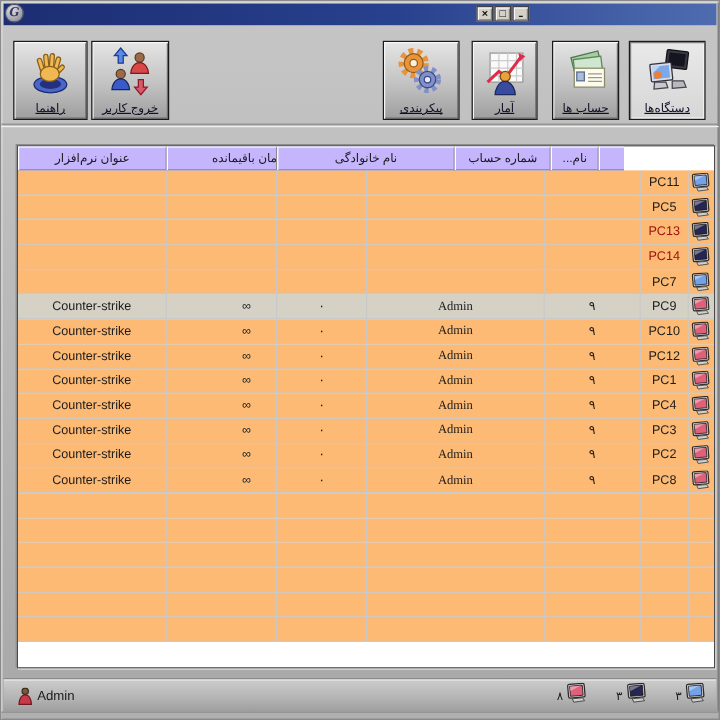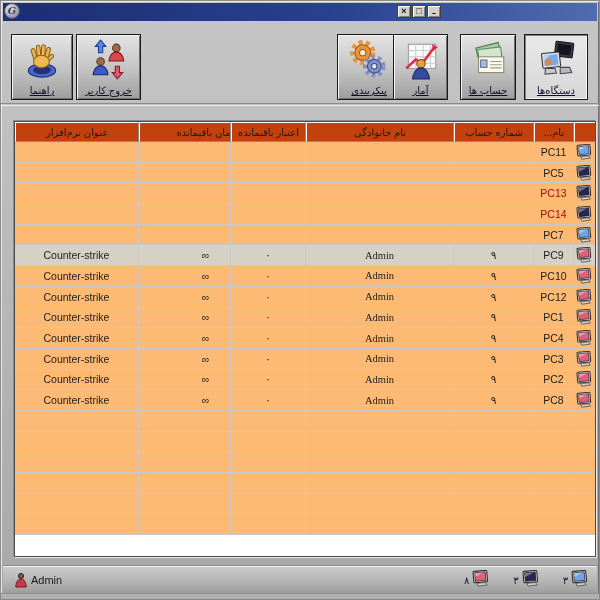--- a/index.html
+++ b/index.html
@@ -65,21 +65,21 @@
   }
 
   
   .table-panel {
     position:absolute; left:13px; top:120px; width:582px; height:436px;
     background:#ffffff; border:1px solid #4a4a4a; overflow:hidden;
     box-shadow: -1px -1px 0 #8c8c8c, 1px 1px 0 #e8e8e8;
   }
   .thead { display:flex; height:20px; direction:ltr; }
   .hcell {
-    background:#c2410c;
+    background:#c4b5fd;
     border-top:1px solid #ffffff; border-left:1px solid #ffffff;
     border-right:1px solid #8a8a8a; border-bottom:1px solid #8a8a8a;
     font-size:10px; color:#1a1a1a; direction:rtl;
     display:flex; align-items:center; justify-content:center;
     white-space:nowrap; overflow:hidden; cursor:pointer;
   }
   .trow { display:flex; height:20.7px; background:#fdba74; }
   .trow.selected { background:#d5d1c5; }
   .cell {
     border-right:1px solid #c9c9c9; border-bottom:1px solid #c9c9c9;
@@ -145,21 +145,21 @@
       <circle cx="27" cy="8.5" r="3.6" fill="#9a6a4a" stroke="#5e3a1a"></circle>
       <path d="M27 12.5 c-5.5 0 -7 6.5 -7 8.5 h14 c0 -2 -1.5 -8.5 -7 -8.5 z" fill="#d84848" stroke="#7a1a1a"></path>
       <circle cx="12" cy="21.5" r="3.6" fill="#9a6a4a" stroke="#5e3a1a"></circle>
       <path d="M12 25.5 c-5.5 0 -7 6.5 -7 8.5 h14 c0 -2 -1.5 -8.5 -7 -8.5 z" fill="#3a5ac8" stroke="#16255e"></path>
       <path d="M30 26 v6 h3 l-5 6 -5 -6 h3 v-6 z" fill="#d85a6a" stroke="#8e1a2a"></path>
     </svg>
   </span>
   <span class="lbl">خروج کاربر</span>
 </div>
 
-<div class="tool-btn" style="left:336px; width:64px;">
+<div class="tool-btn" style="left:318px; width:64px;">
   <span class="ico">
     <svg width="42" height="42" viewBox="0 0 40 40">
       <circle cx="14" cy="13" r="9" fill="none" stroke="#e8943a" stroke-width="6" stroke-dasharray="3.6 2.8"></circle>
       <circle cx="14" cy="13" r="7.5" fill="#e8943a" stroke="#9a5a10"></circle>
       <circle cx="14" cy="13" r="3" fill="#f8f0e0" stroke="#9a5a10"></circle>
       <circle cx="25" cy="26" r="8" fill="none" stroke="#8290c8" stroke-width="5.5" stroke-dasharray="3.2 2.6"></circle>
       <circle cx="25" cy="26" r="6.5" fill="#8290c8" stroke="#3a4a8a"></circle>
       <circle cx="25" cy="26" r="2.6" fill="#e8eaf4" stroke="#3a4a8a"></circle>
     </svg>
   </span>
@@ -216,21 +216,20 @@
   </span>
   <span class="lbl">دستگاه‌ها</span>
 </div>
 
 <div class="toolbar-divider"></div>
 
 <div class="table-panel">
   <div class="thead">
     <div class="hcell col-software">عنوان نرم‌افزار</div>
     <div class="hcell col-time">زمان باقیمانده</div>
-    <div class="hcell col-credit">اعتبار باقیمانده</div>
     <div class="hcell col-family">نام خانوادگی</div>
     <div class="hcell col-account">شماره حساب</div>
     <div class="hcell col-name">نام...</div>
     <div class="hcell col-icon"></div>
   </div>
   <div>
       <div class="trow">
         <div class="cell col-software"></div>
         <div class="cell col-time"></div>
         <div class="cell col-credit"></div>

